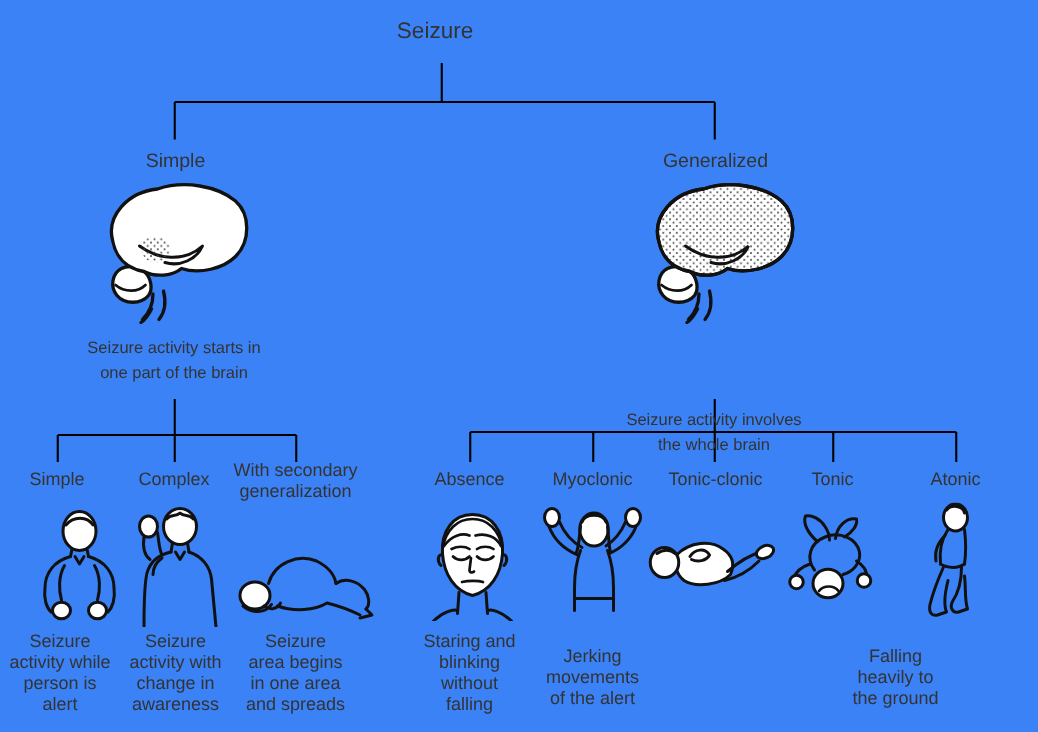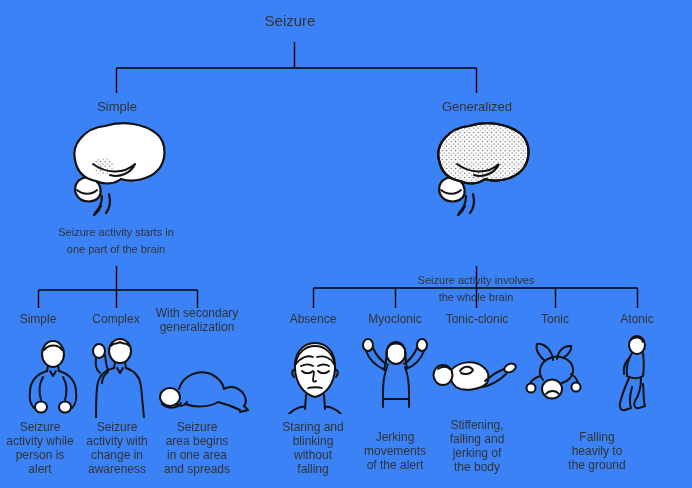--- a/index.html
+++ b/index.html
@@ -226,21 +226,17 @@
 area begins
 in one area
 and spreads</div>
   <div class="txt cap" style="left:313px;top:420px;">Staring and
 blinking
 without
 falling</div>
   <div class="txt cap" style="left:395px;top:430px;">Jerking
 movements
 of the alert</div>
-  <div class="txt cap" style="left:477px;top:418px;">Stiffening,
-falling and
-jerking of
-the body</div>
   <div class="txt cap" style="left:597px;top:430px;">Falling
 heavily to
 the ground</div>
 
 </div>
 
 </body></html>

